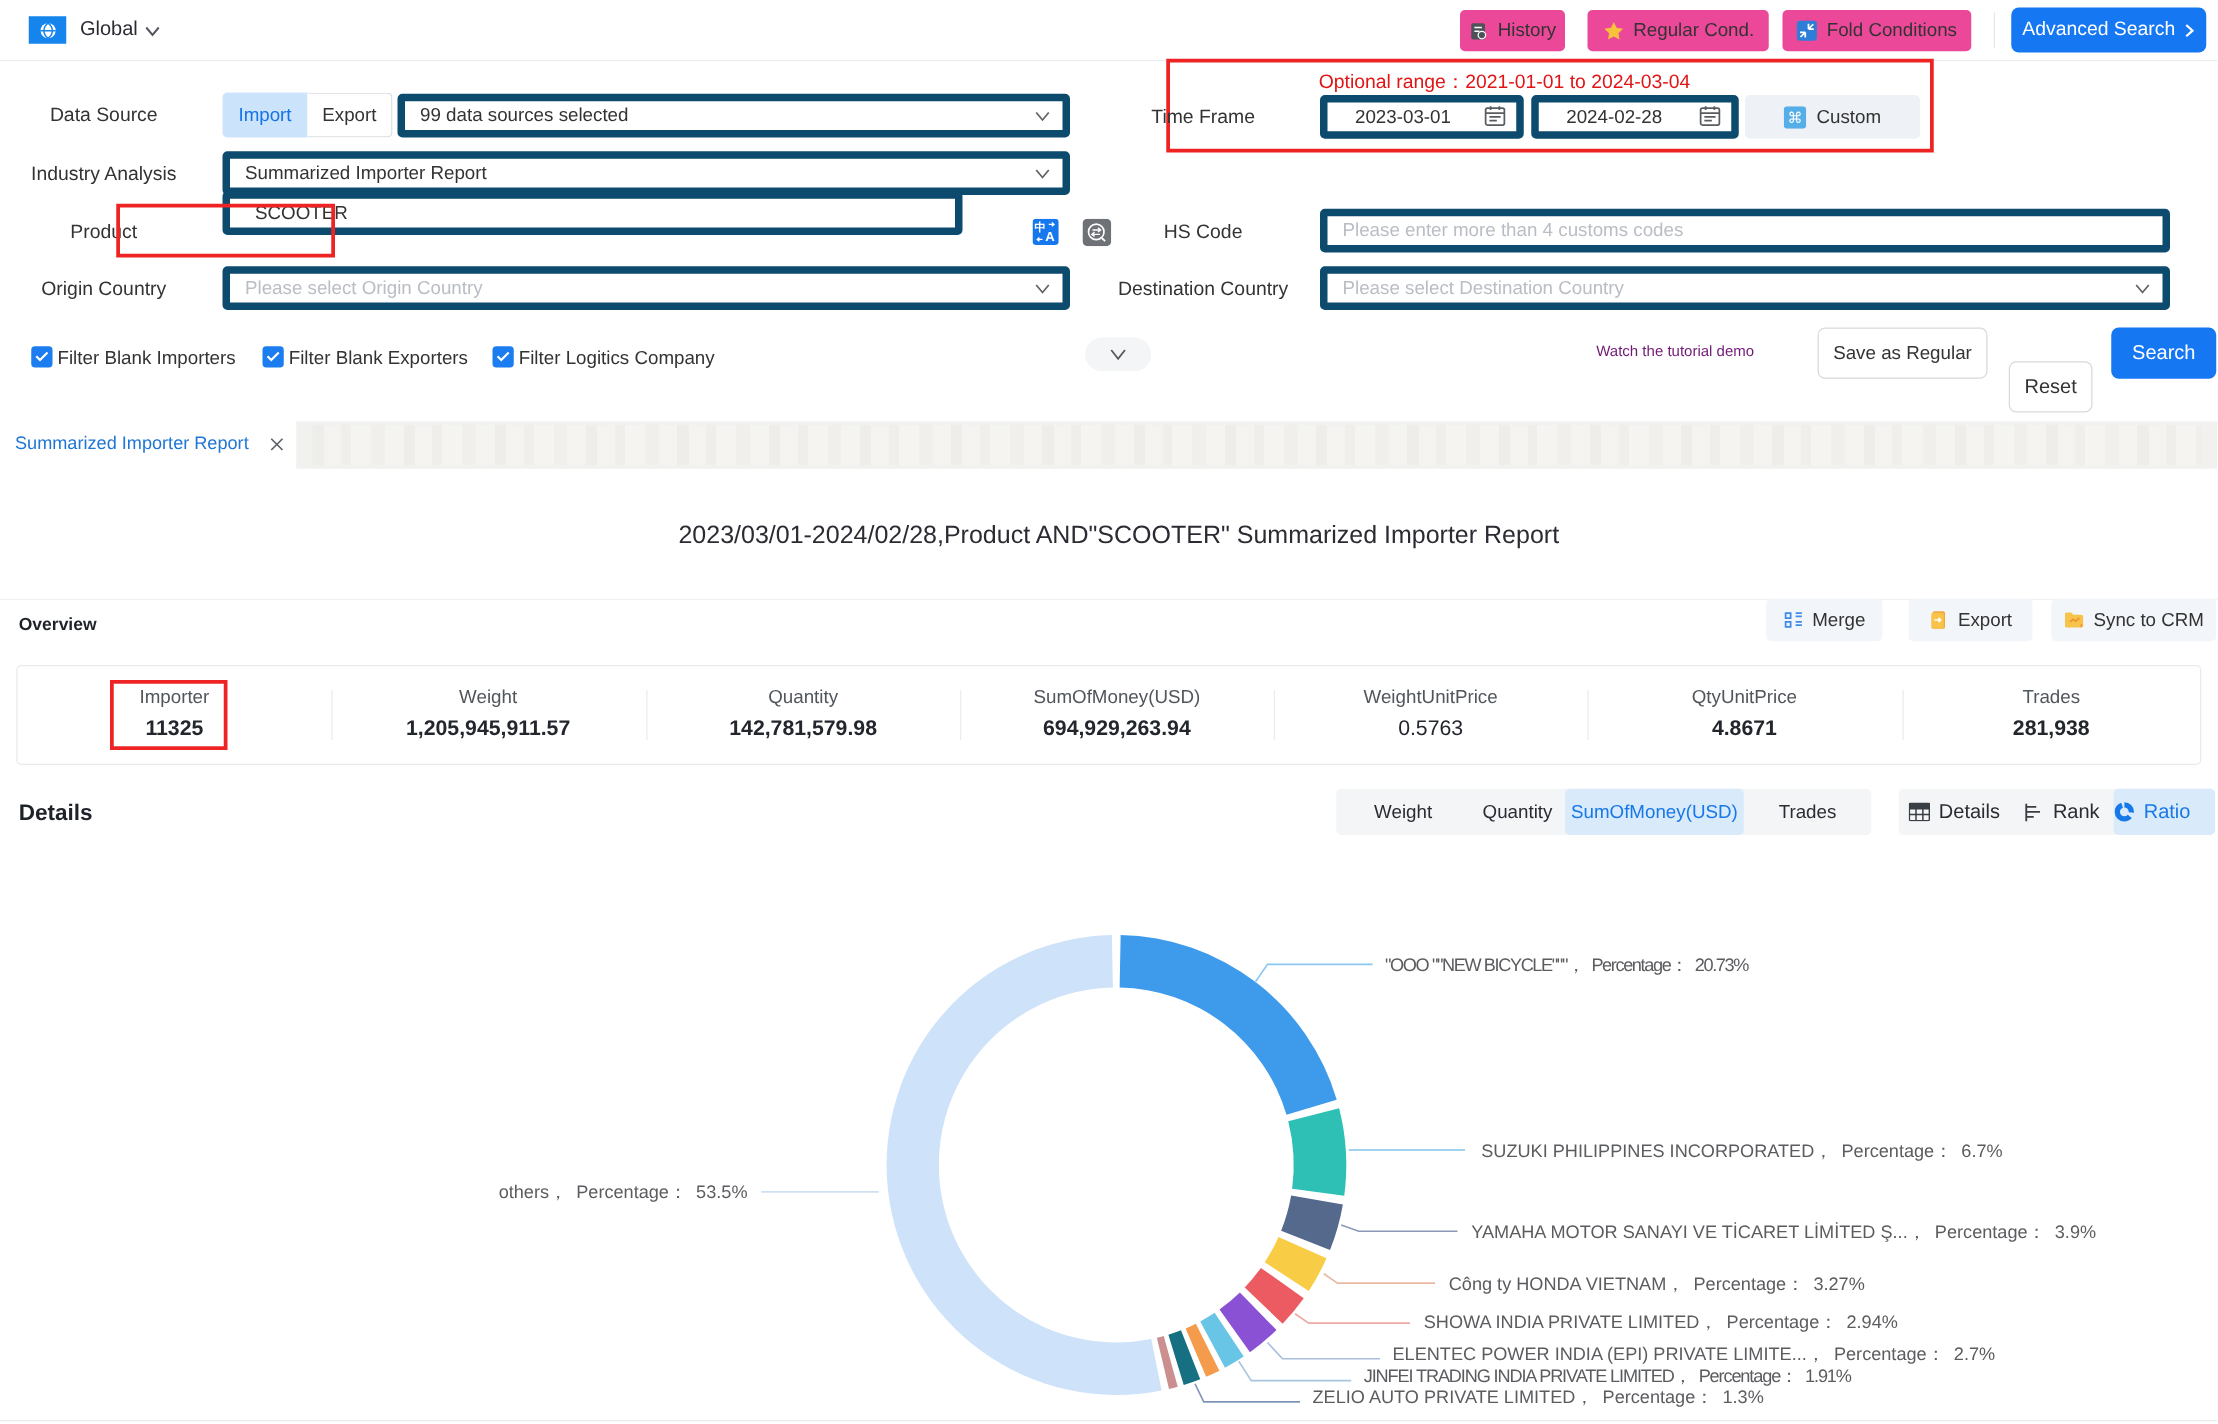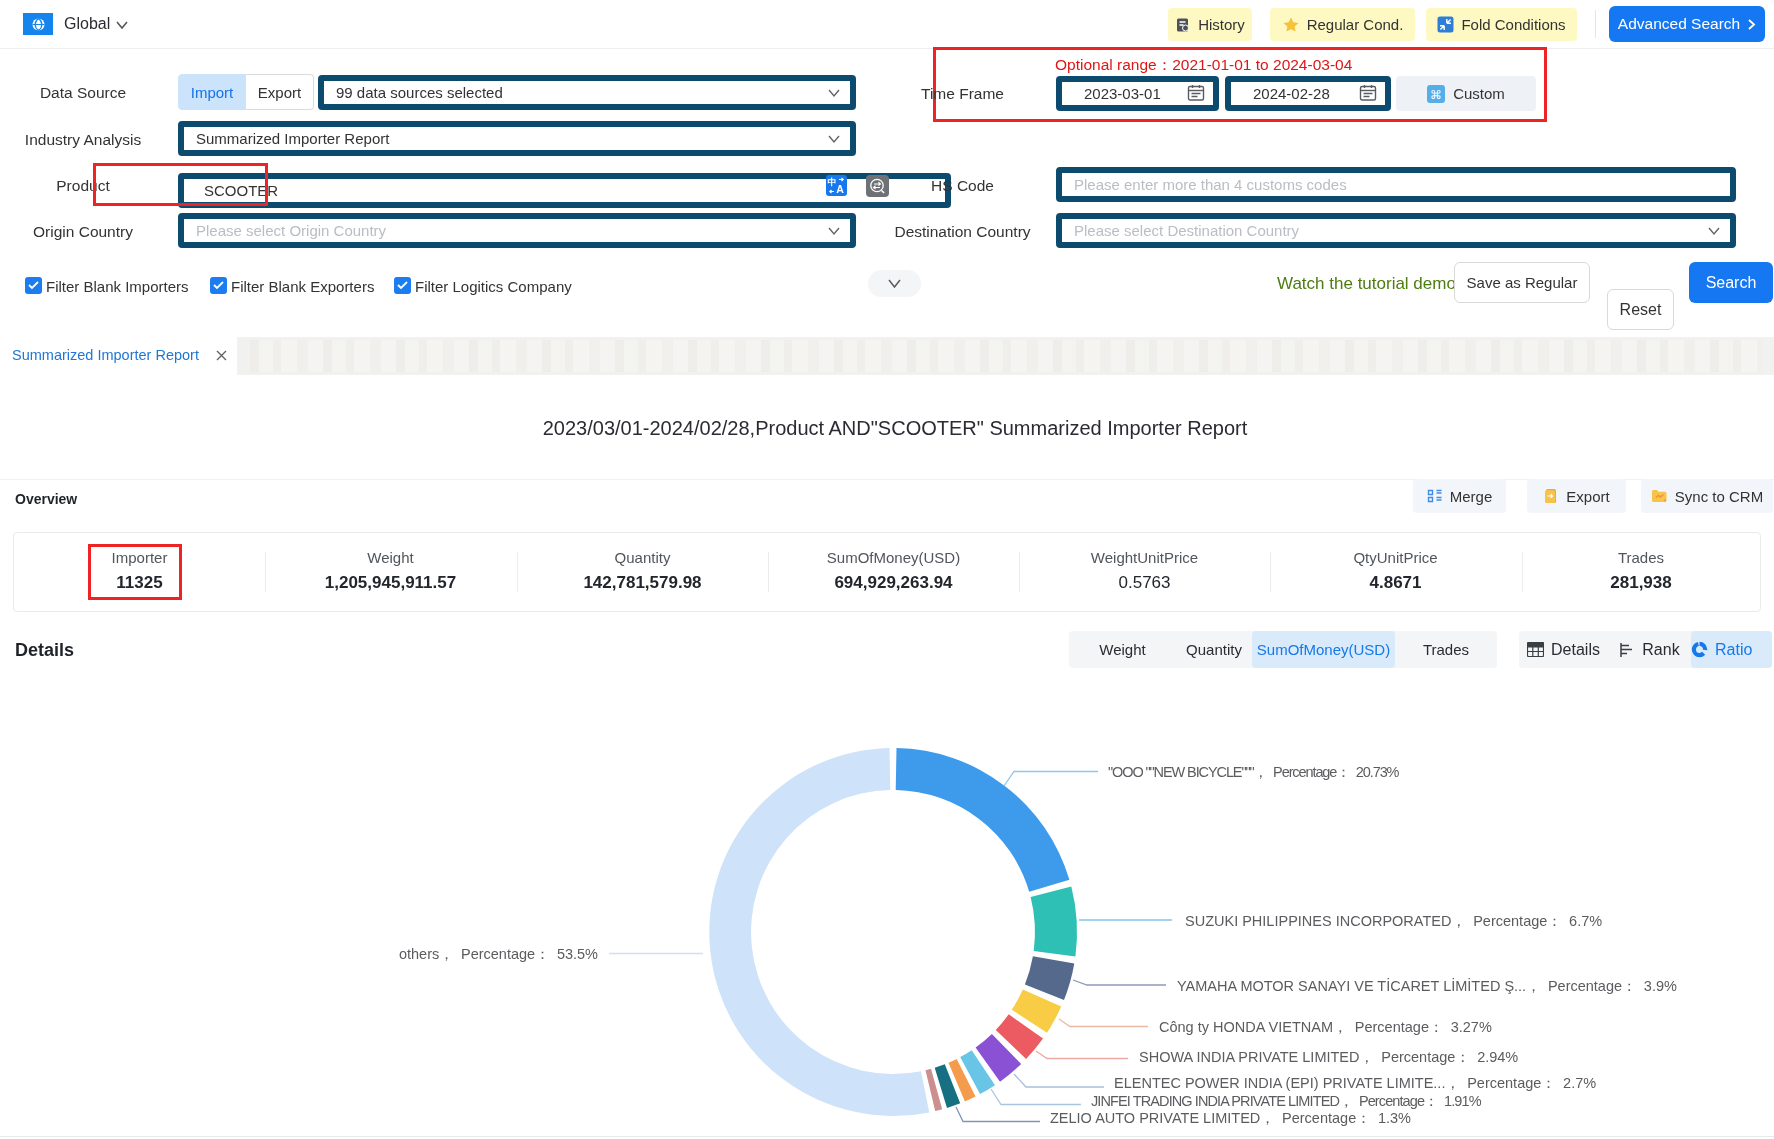--- a/index.html
+++ b/index.html
@@ -3,21 +3,21 @@
 <meta charset="utf-8">
 <style>
 * { margin:0; padding:0; box-sizing:border-box; }
 html,body { width:1774px; height:1139px; background:#fff; font-family:"Liberation Sans", sans-serif; color:#333; overflow:hidden; }
 #page { position:relative; width:1774px; height:1139px; }
 .abs { position:absolute; }
 .lbl { position:absolute; font-size:15.5px; color:#333; text-align:center; }
 .inp { position:absolute; height:35px; border:6px solid #0c4a6e; border-radius:4px; background:#fff; font-size:15px; color:#333; display:flex; align-items:center; padding:0 12px; }
 .ph { color:#b9bdc4; }
 .chev { position:absolute; width:14px; height:14px; }
-.gbtn { position:absolute; height:33px; background:#fef9c3; border-radius:4px; display:flex; align-items:center; justify-content:center; gap:7px; font-size:15px; color:#333; }
+.gbtn { position:absolute; height:33px; background:#ec4899; border-radius:4px; display:flex; align-items:center; justify-content:center; gap:7px; font-size:15px; color:#333; }
 .redbox { position:absolute; border:3px solid #ee2424; }
 svg { display:block; }
 </style>
 </head>
 <body>
 <div id="page">
 
 <div class="abs" style="left:0;top:0;width:1774px;height:49px;background:#fff;border-bottom:1px solid #eceef0;"></div>
 <div class="abs" style="left:23px;top:13px;width:30px;height:22px;background:#1584ec;display:flex;align-items:center;justify-content:center;">
 <svg width="15" height="15" viewBox="0 0 15 15">
@@ -63,21 +63,21 @@
       <polyline points="2,4 7,10 12,4" fill="none" stroke="#606468" stroke-width="1.4"></polyline>
     </svg>
 
 <div class="lbl" style="left:0;top:131px;width:166px;">Industry Analysis</div>
 <div class="inp" style="left:178px;top:121px;width:678px;">Summarized Importer Report</div>
 <svg class="chev" style="left:827px;top:132px;" viewBox="0 0 14 14">
       <polyline points="2,4 7,10 12,4" fill="none" stroke="#606468" stroke-width="1.4"></polyline>
     </svg>
 
 <div class="lbl" style="left:0;top:177px;width:166px;">Product</div>
-<div class="inp" style="left:178px;top:173px;width:773px;padding-left:20px;">SCOOTER</div>
+<div class="inp" style="left:178px;top:153px;width:592px;padding-left:20px;">SCOOTER</div>
 <svg class="abs" style="left:826px;top:175px;" width="21" height="21" viewBox="0 0 21 21">
       <rect x="0" y="0" width="21" height="21" rx="3" fill="#1778ee"></rect>
       <text x="6" y="10" font-size="9" fill="#fff" font-family="Liberation Sans" font-weight="bold" text-anchor="middle">中</text>
       <text x="14" y="18" font-size="10.5" fill="#fff" font-family="Liberation Sans" font-weight="bold" text-anchor="middle">A</text>
       <path d="M13 4.5h4m-1.5-1.5l1.7 1.5-1.7 1.5M8 16.5H4m1.5-1.5L3.8 16.5l1.7 1.5" stroke="#fff" stroke-width="1.1" fill="none"></path>
     </svg>
 <svg class="abs" style="left:866px;top:175px;" width="23" height="22" viewBox="0 0 23 22">
       <rect x="0" y="0" width="23" height="22" rx="4" fill="#6e7276"></rect>
       <circle cx="11" cy="10.5" r="6.2" fill="none" stroke="#fff" stroke-width="1.3"></circle>
       <path d="M8 9h6.2m-1.8-1.8L14.5 9l-2.1 1.6M14 12.5H7.8m1.8 1.6L7.5 12.5l2.1-1.8" stroke="#fff" stroke-width="1.1" fill="none"></path>
@@ -138,21 +138,21 @@
 <svg class="abs" style="left:397px;top:281px;" width="11" height="9" viewBox="0 0 11 9">
       <polyline points="1,4 4,7 10,1" fill="none" stroke="#fff" stroke-width="1.8"></polyline>
     </svg>
 <div class="abs" style="left:415px;top:278px;font-size:15px;color:#333;">Filter Logitics Company</div>
 
 <div class="abs" style="left:868px;top:270px;width:53px;height:27px;background:#f4f5f6;border-radius:14px;"></div>
 <svg class="abs" style="left:886px;top:277px;" width="17" height="13" viewBox="0 0 17 13">
       <polyline points="3,3 8.5,10 14,3" fill="none" stroke="#585c61" stroke-width="1.5"></polyline>
     </svg>
 
-<div class="abs" style="left:1277px;top:274px;font-size:17px;color:#4d7c0f;">Watch the tutorial demo</div>
+<div class="abs" style="left:1277px;top:274px;font-size:12px;color:#701a75;">Watch the tutorial demo</div>
 <div class="abs" style="left:1454px;top:262px;width:136px;height:41px;background:#fff;border:1px solid #d9d9d9;border-radius:6px;display:flex;align-items:center;justify-content:center;font-size:15px;color:#333;">Save as Regular</div>
 <div class="abs" style="left:1607px;top:262px;width:67px;height:41px;background:#fff;border:1px solid #d9d9d9;border-radius:6px;display:flex;align-items:center;justify-content:center;font-size:16px;color:#333;margin-top:27px;">Reset</div>
 <div class="abs" style="left:1689px;top:262px;width:84px;height:41px;background:#1677f2;border-radius:6px;display:flex;align-items:center;justify-content:center;font-size:16px;color:#fff;">Search</div>
 
 <div class="abs" id="tabnoise" style="left:0;top:337px;width:1774px;height:38px;background:#f1f1ef;"></div>
 <div class="abs" style="left:250px;top:340px;width:1512px;height:32px;background:repeating-linear-gradient(90deg,rgba(236,234,230,.9) 0 9px,rgba(246,245,242,.9) 9px 23px,rgba(238,236,232,.9) 23px 31px,rgba(248,247,244,.9) 31px 47px,rgba(240,238,234,.9) 47px 58px,rgba(247,246,243,.9) 58px 73px);opacity:.62;"></div>
 <div class="abs" style="left:0;top:337px;width:237px;height:38px;background:#fff;display:flex;align-items:center;"></div>
 <div class="abs" style="left:12px;top:347px;font-size:14.5px;color:#1f76d4;">Summarized Importer Report</div>
 <svg class="abs" style="left:214px;top:348px;" width="15" height="15" viewBox="0 0 15 15">
       <path d="M3 3l9 9M12 3l-9 9" stroke="#5f6368" stroke-width="1.4"></path>

